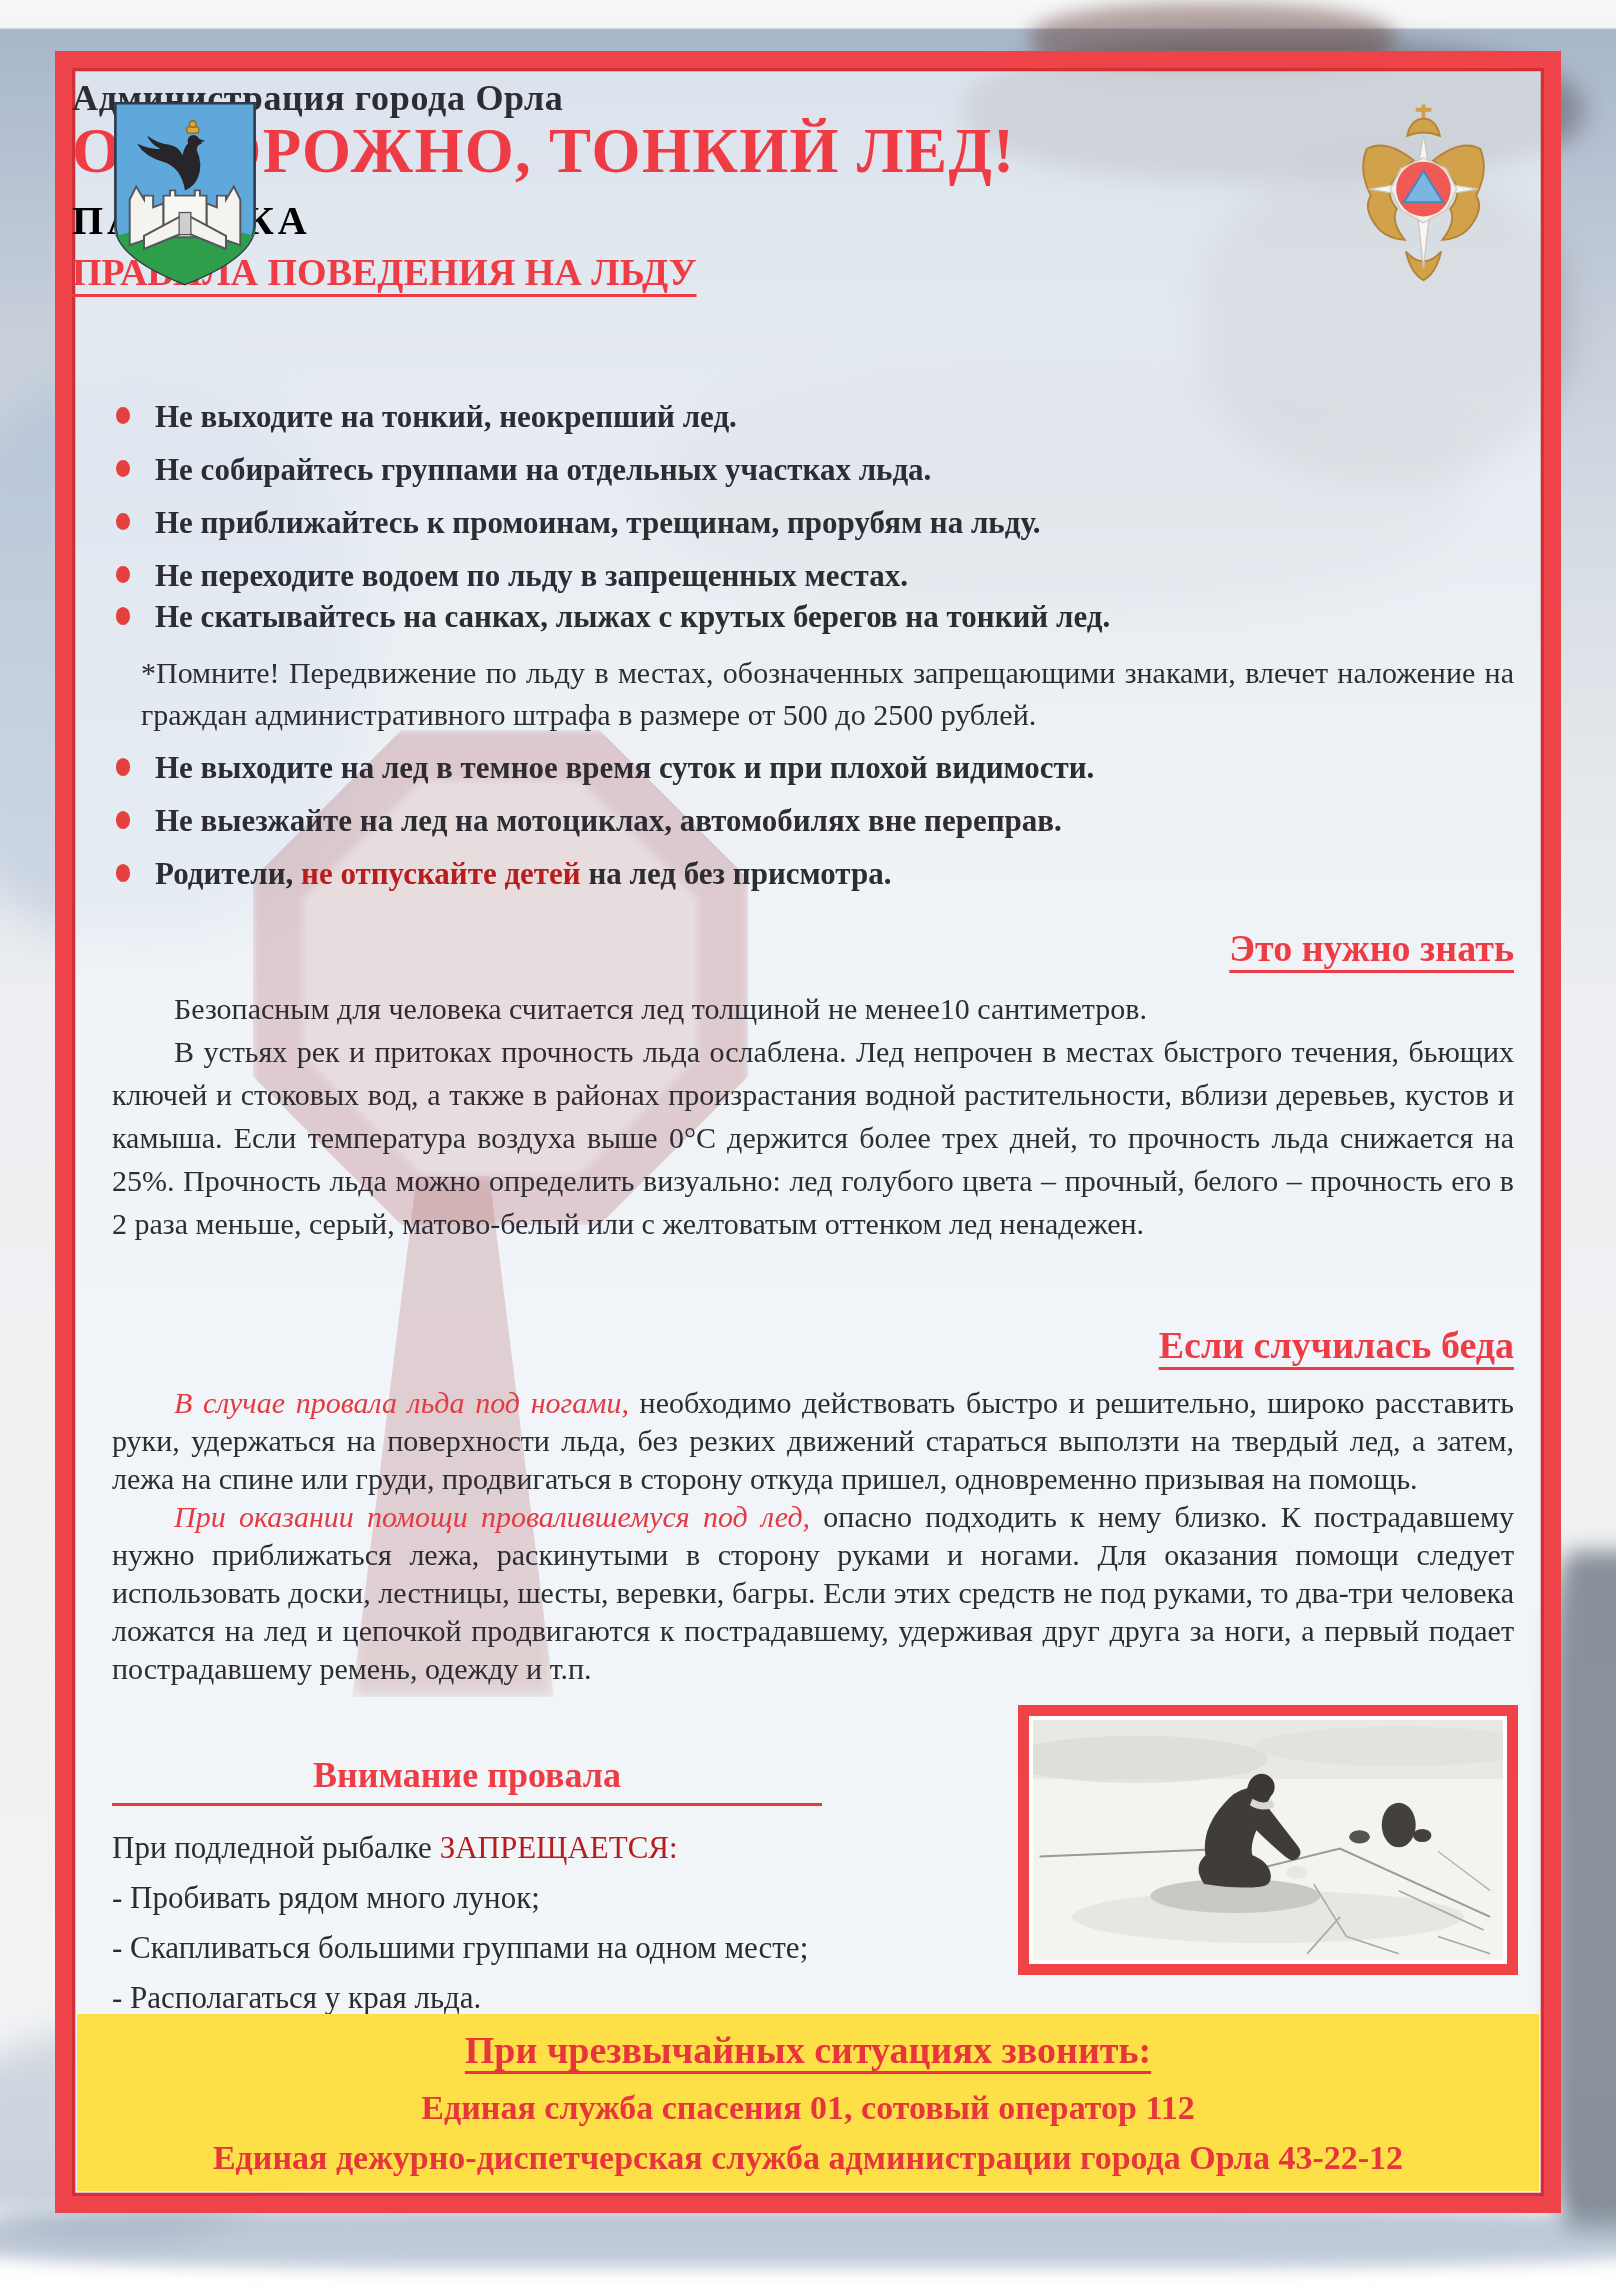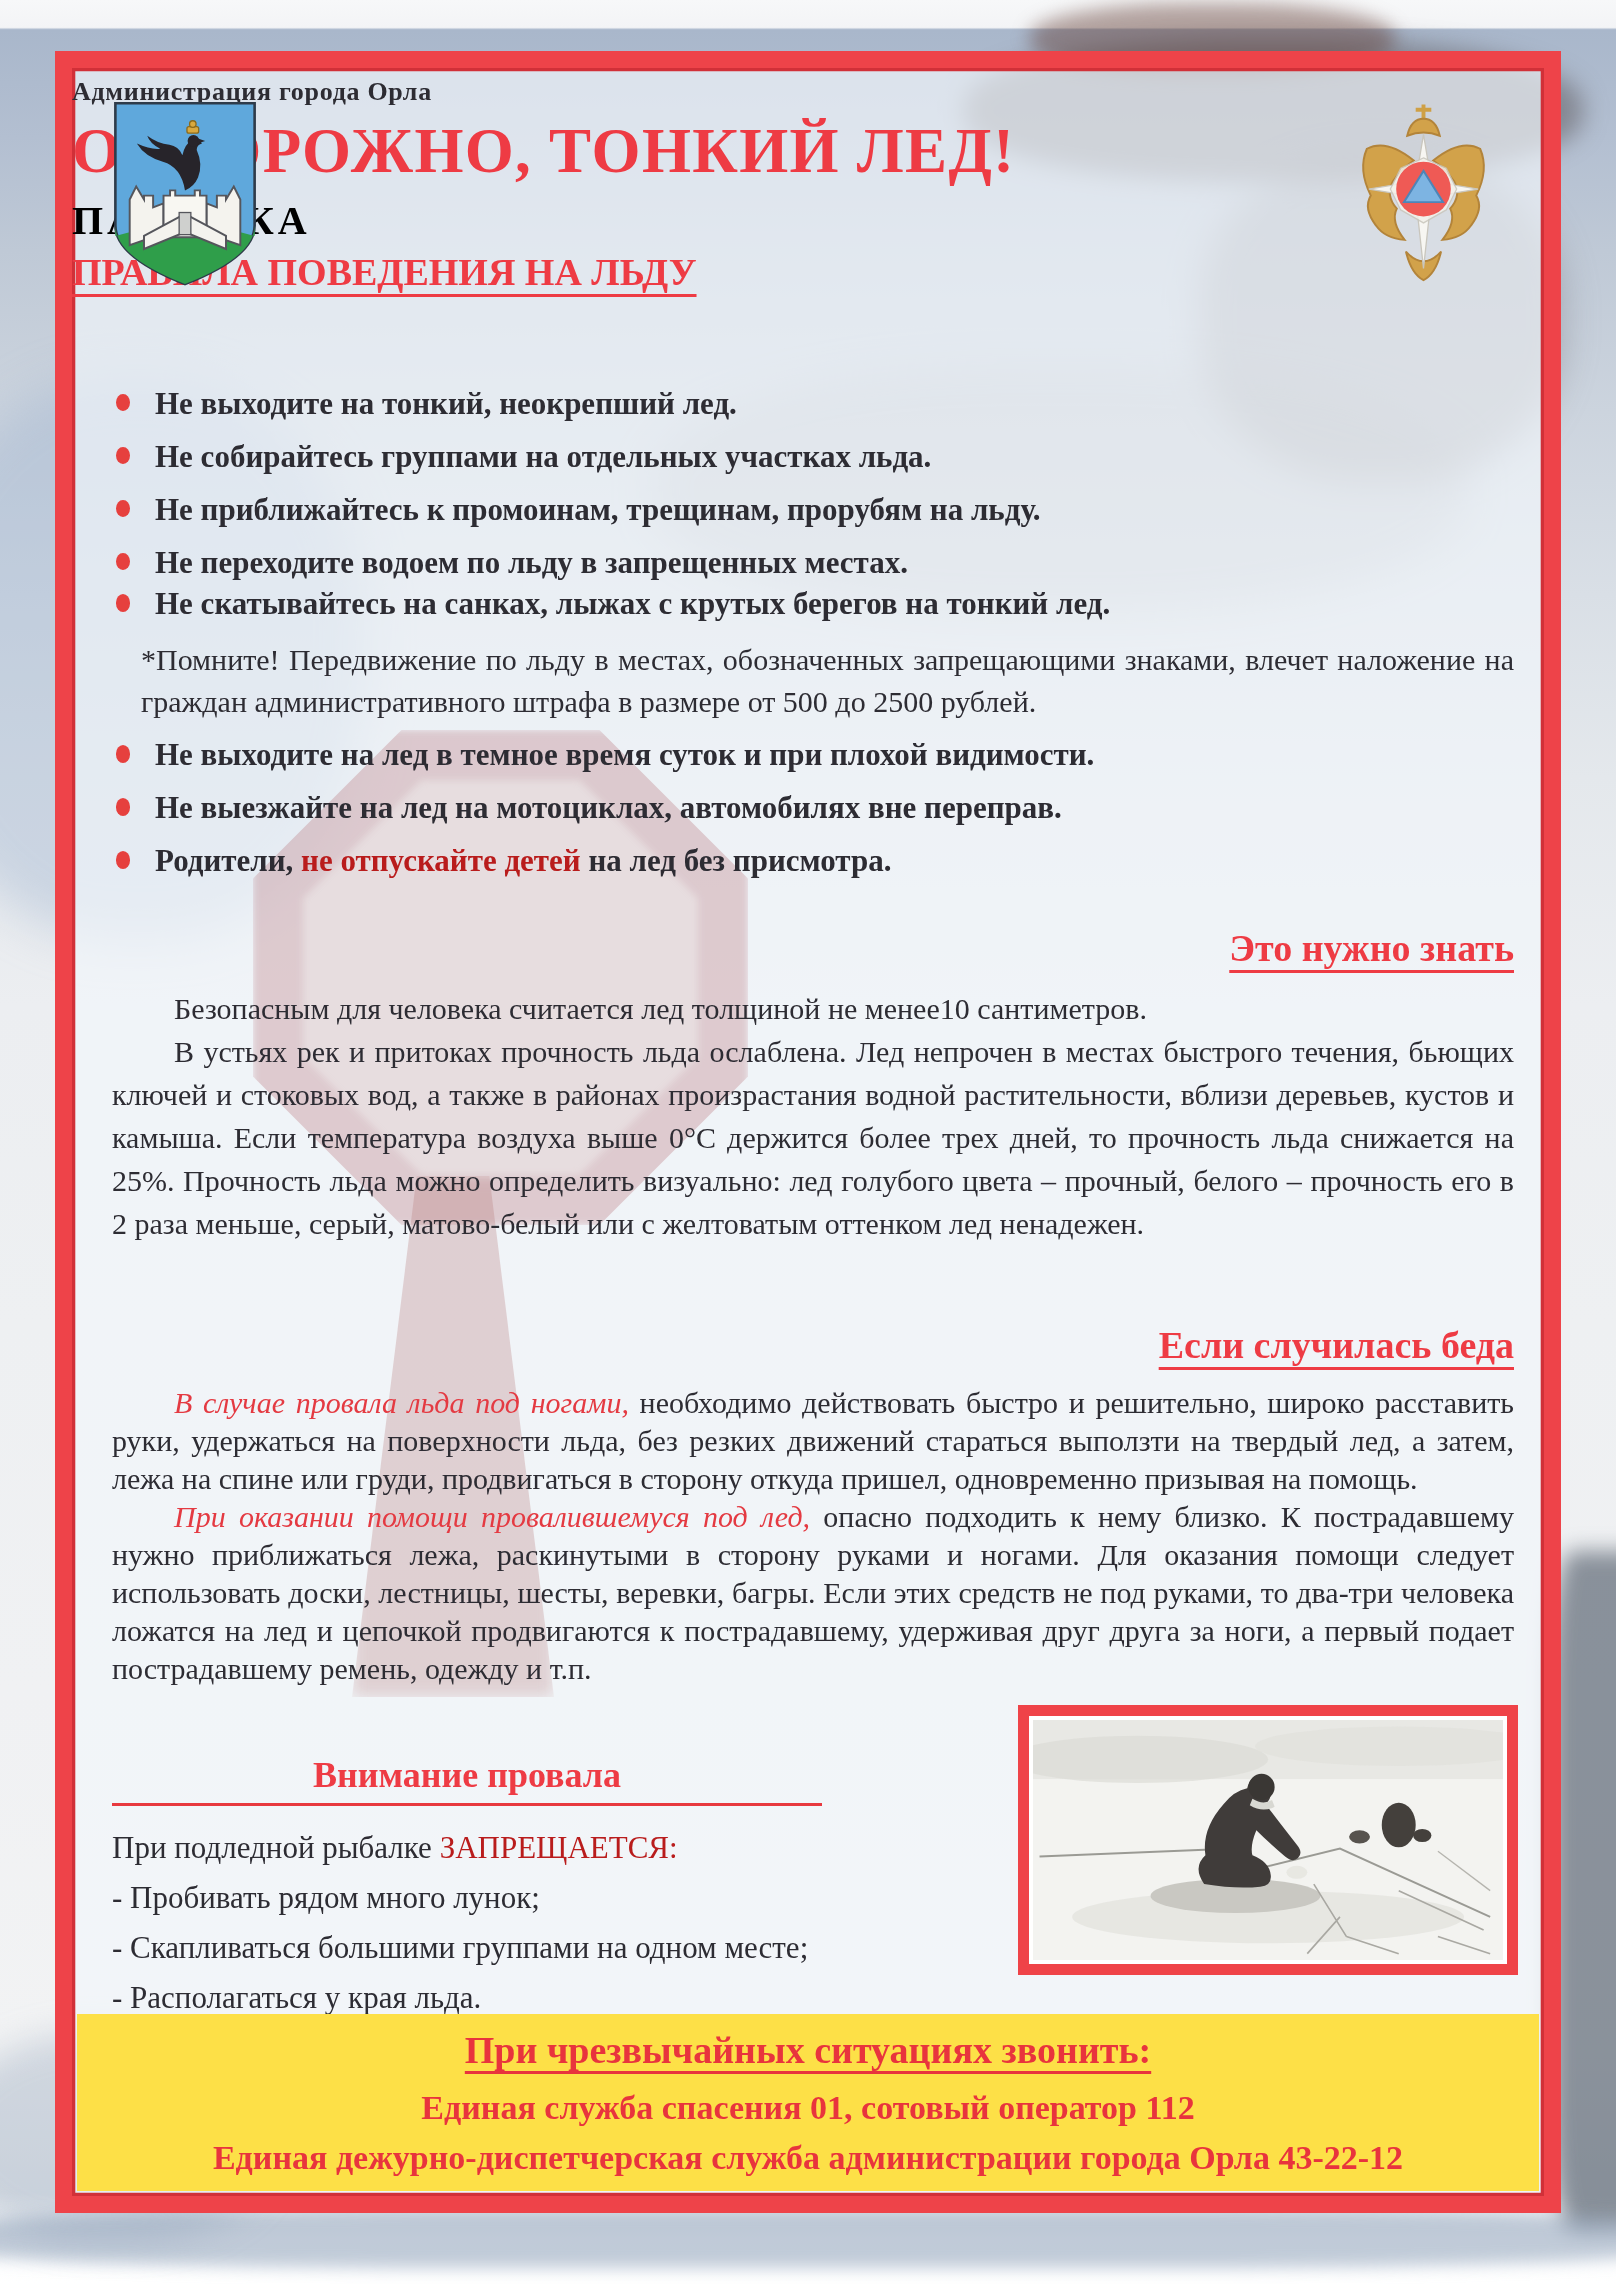--- a/index.html
+++ b/index.html
@@ -40,33 +40,33 @@
   
   .wm-stop{position:absolute;left:181px;top:662px;width:495px;height:495px;
     background:rgba(184,116,120,.32);filter:blur(3.9px);
     clip-path:polygon(30% 0,70% 0,100% 30%,100% 70%,70% 100%,30% 100%,0 70%,0 30%);}
   .wm-stop-inner{position:absolute;inset:50px;
     background:rgba(238,233,234,.62);
     clip-path:polygon(30% 0,70% 0,100% 30%,100% 70%,70% 100%,30% 100%,0 70%,0 30%);}
   .wm-figure{position:absolute;left:280px;top:1108px;width:202px;height:521px;
     background:rgba(182,122,124,.30);filter:blur(7.8px);
     clip-path:polygon(32% 0,68% 0,100% 100%,0 100%);}
-  .org{position:absolute;left:0;right:0;top:9px;font-size:26px;font-weight:bold;letter-spacing:0.7px;}
+  .org{position:absolute;left:0;right:0;top:9px;font-size:36px;font-weight:bold;letter-spacing:0.7px;}
   .main-title{position:absolute;left:0;right:0;top:47px;font-size:63px;line-height:73px;
     font-weight:bold;color:#ee3b44;letter-spacing:1.3px;}
   .memo{position:absolute;left:0;right:0;top:129px;font-size:40px;font-weight:bold;letter-spacing:3.9px;}
   .rules-title{position:absolute;left:0;right:0;top:182px;font-size:38px;font-weight:bold;color:#ee3b44;}
   .rules-title span{text-decoration:underline;text-decoration-thickness:3.3px;text-underline-offset:9px;}
   .crest{position:absolute;left:38px;top:30px;width:150px;height:190px;}
   .emblem{position:absolute;left:1279px;top:30px;width:145px;height:190px;}
 
   
   .txt{color:#2d2c33;}
   .block{position:absolute;left:40px;right:30px;}
-  .b-rules{top:318px;}
+  .b-rules{top:331px;}
   .rule{position:relative;padding-left:43px;font-size:31px;font-weight:bold;line-height:36px;margin-bottom:17px;}
   .dot{position:absolute;left:3.9px;top:7.8px;width:14.3px;height:17.6px;border-radius:50%;background:#e6403e;}
   .note{margin:2.6px 0 14.3px 29px;font-size:30px;line-height:42px;text-align:justify;}
   .sec-h{font-size:38px;font-weight:bold;color:#ee3b44;text-align:right;margin:0 0 17px 0;}
   .sec-h span{text-decoration:underline;text-decoration-thickness:3.3px;text-underline-offset:9px;}
   .b-know{top:858px;}
   .b-know p, .b-trouble p{font-size:30px;line-height:43px;text-align:justify;text-indent:62px;margin:0;}
   .b-trouble{top:1255px;}
   .b-trouble p{line-height:38px;}
   .lead{color:#e43a42;font-style:italic;}

